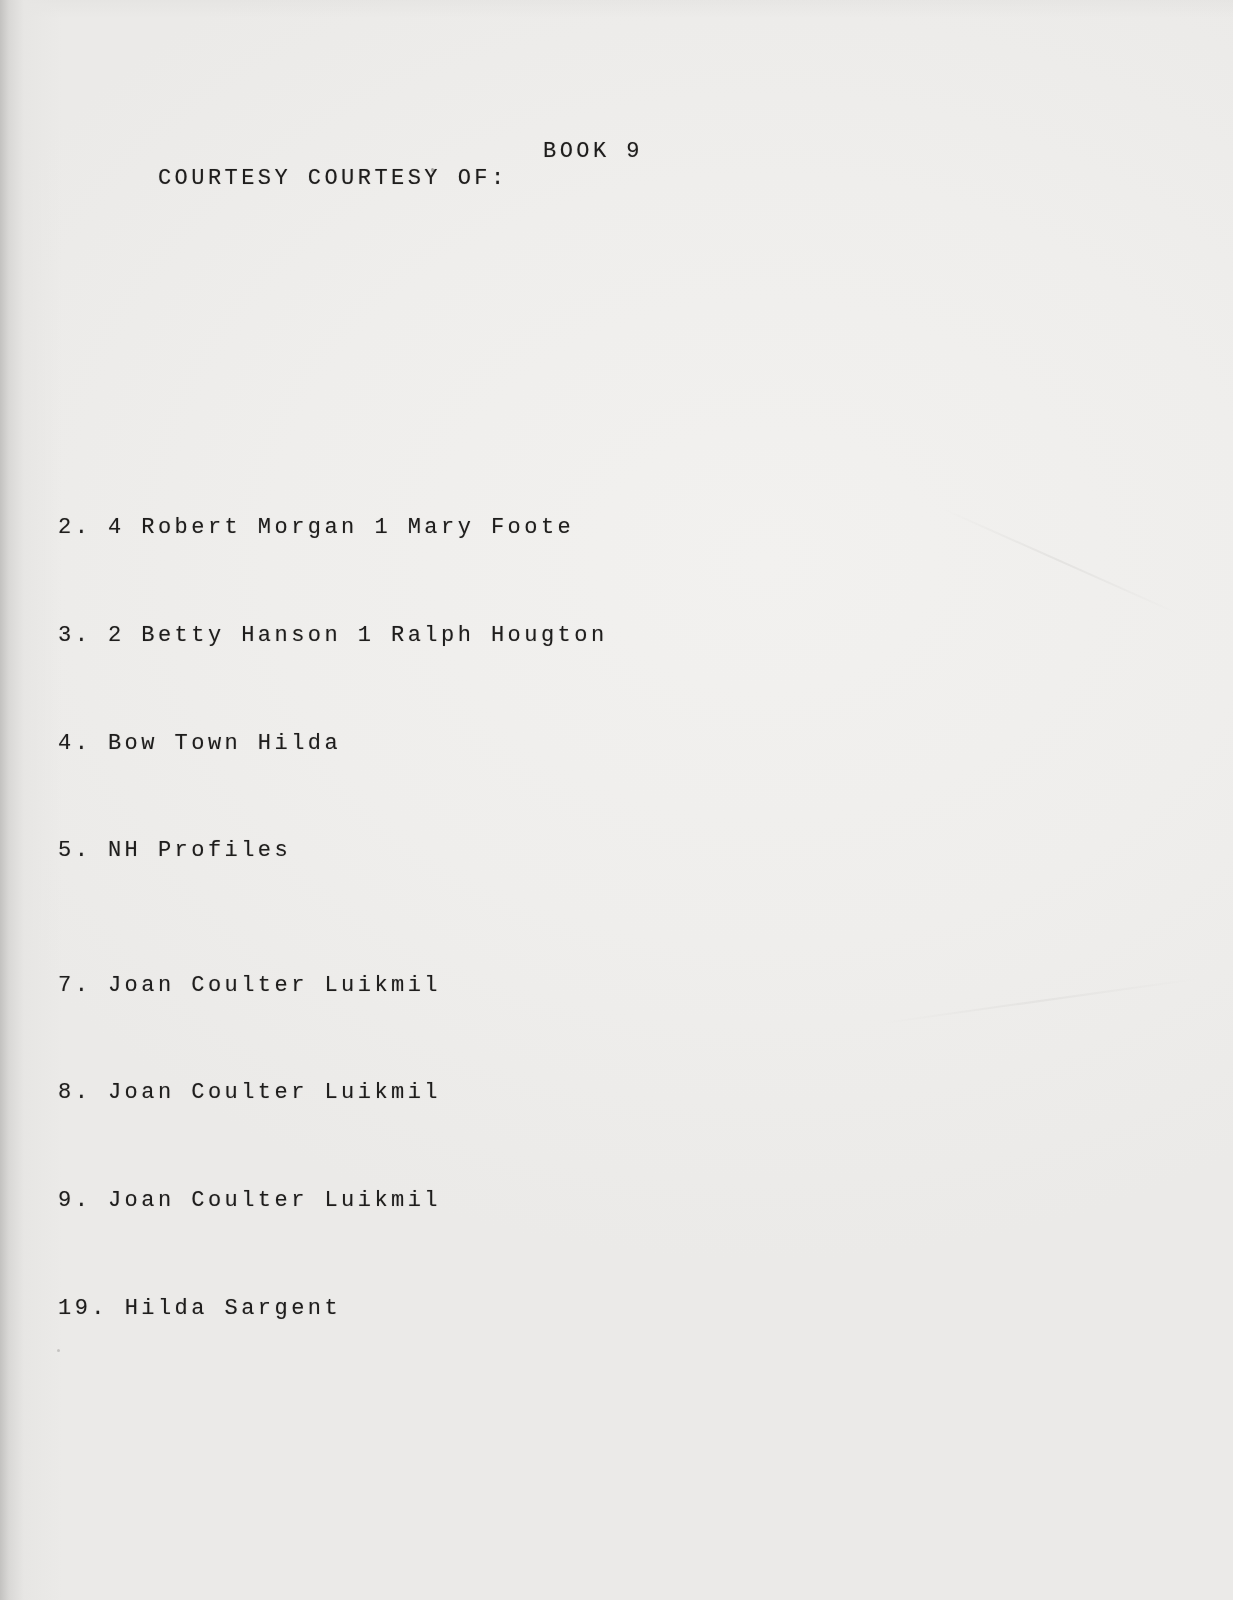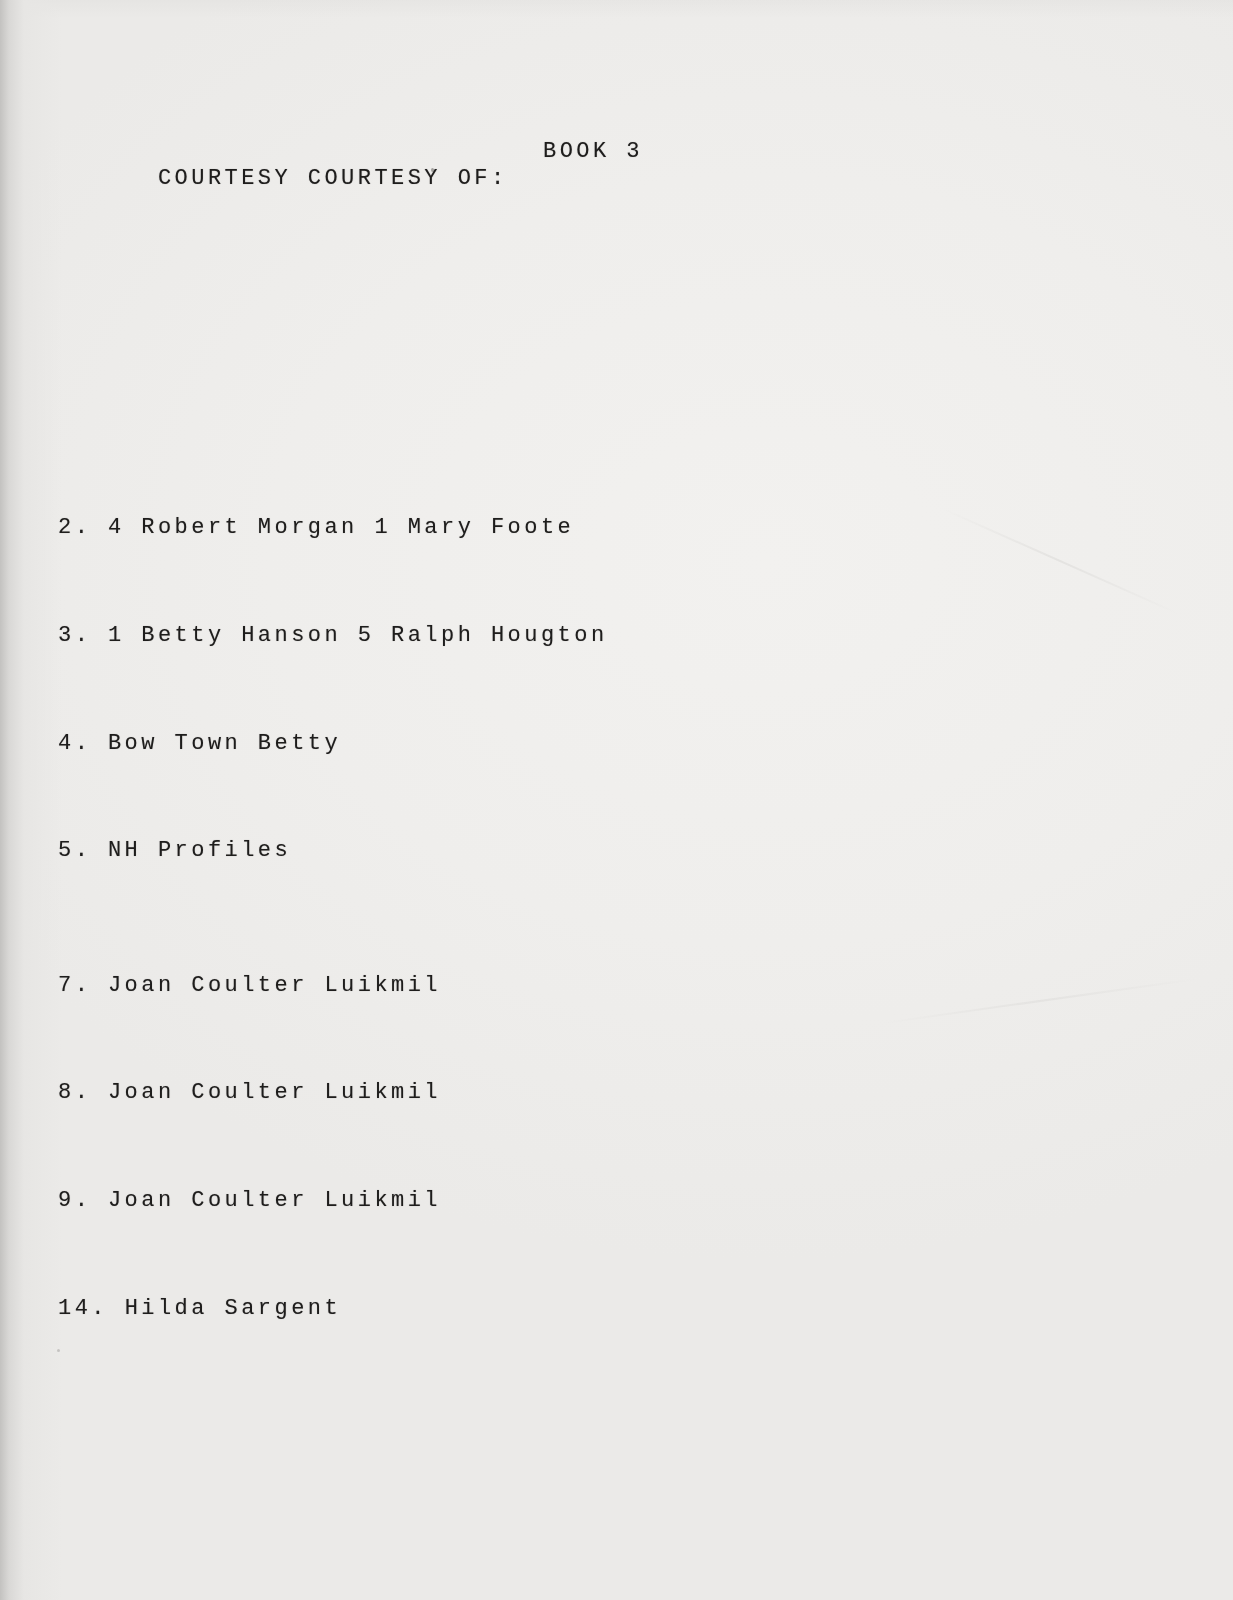--- a/index.html
+++ b/index.html
@@ -84,46 +84,46 @@
 
   <div class="crease crease-1"></div>
   <div class="crease crease-2"></div>
   <div class="speck speck-1"></div>
   <div class="speck speck-2"></div>
 
   <div class="content">
 
     <div class="header-line">
       <span>COURTESY COURTESY OF:</span>
-      <span class="book-label">BOOK 3</span>
+      <span class="book-label">BOOK 9</span>
     </div>
 
     <div class="spacer-line"></div>
 
 
     <ol class="credit-list">
       
     
       
         <li class="credit-line"><span>2.</span> <span>4 Robert Morgan 1 Mary Foote</span></li>
       
-        <li class="credit-line"><span>3.</span> <span>1 Betty Hanson 5 Ralph Hougton</span></li>
-      
-        <li class="credit-line"><span>4.</span> <span>Bow Town Betty</span></li>
+        <li class="credit-line"><span>3.</span> <span>2 Betty Hanson 1 Ralph Hougton</span></li>
+      
+        <li class="credit-line"><span>4.</span> <span>Bow Town Hilda</span></li>
       
         <li class="credit-line"><span>5.</span> <span>NH Profiles</span></li>
       
       
         <li class="credit-line"><span>7.</span> <span>Joan Coulter Luikmil</span></li>
       
         <li class="credit-line"><span>8.</span> <span>Joan Coulter Luikmil</span></li>
       
         <li class="credit-line"><span>9.</span> <span>Joan Coulter Luikmil</span></li>
       
-        <li class="credit-line"><span>14.</span> <span>Hilda Sargent</span></li>
+        <li class="credit-line"><span>19.</span> <span>Hilda Sargent</span></li>
       
         
       
         
       
         
       
         
       
         

